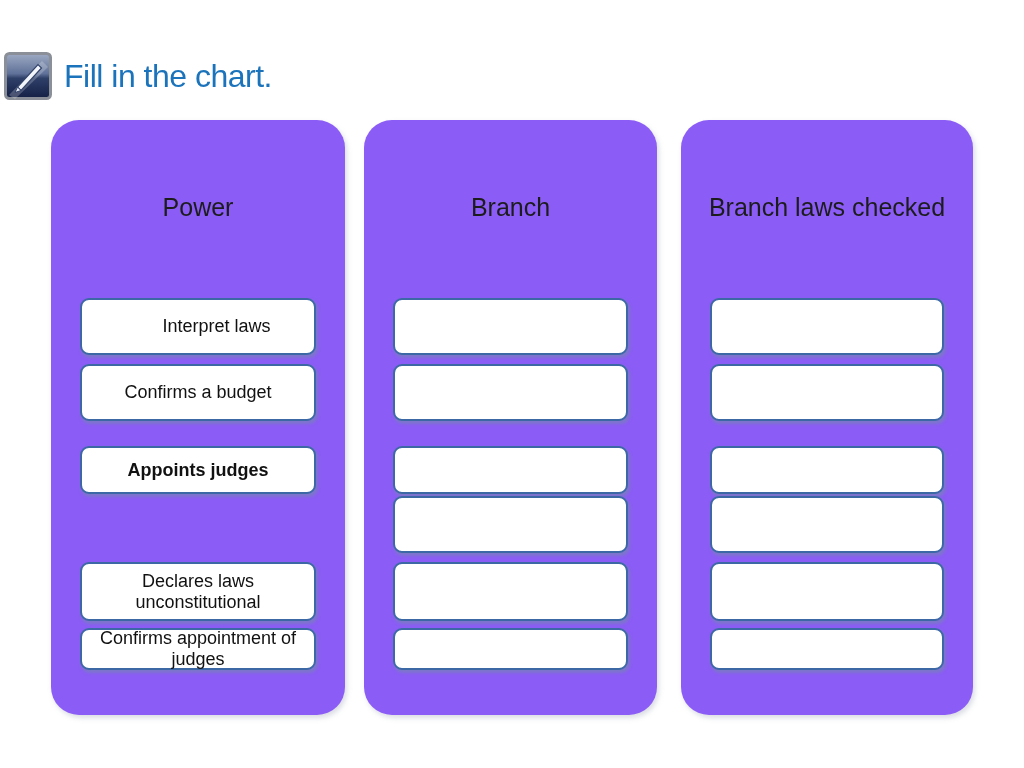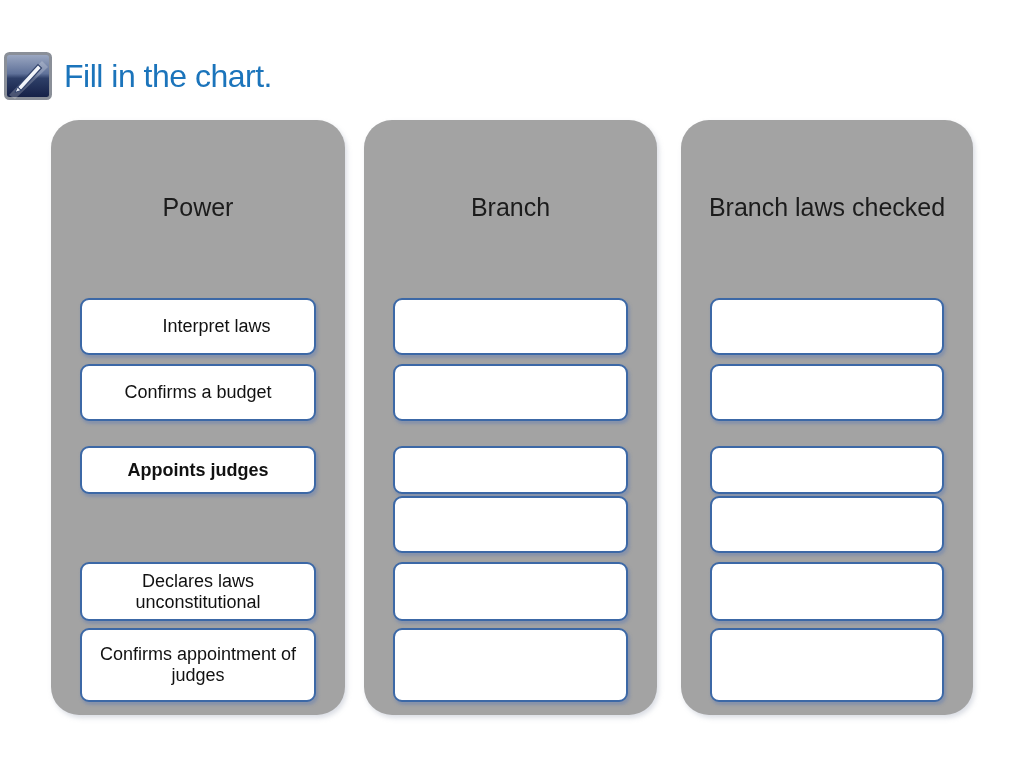--- a/index.html
+++ b/index.html
@@ -6,41 +6,41 @@
   #page{position:relative;width:1024px;height:768px;background:#ffffff;overflow:hidden;
         font-family:"Liberation Sans",sans-serif;}
 
   
   #title-row{position:absolute;left:4px;top:52px;height:48px;display:flex;align-items:center;}
   #pencil-icon{width:48px;height:48px;display:block;}
   #slide-title{margin-left:12px;font-size:32px;letter-spacing:-0.5px;color:#1B74BB;
                line-height:48px;white-space:nowrap;}
 
   
-  .panel{position:absolute;top:120px;height:595px;background:#a3a3a3;border-radius:28px;
+  .panel{position:absolute;top:120px;height:595px;background:#8b5cf6;border-radius:28px;
          box-shadow:2px 3px 5px rgba(150,158,178,0.35);}
   #panel-power{left:51px;width:294px;}
   #panel-branch{left:364px;width:293px;}
   #panel-checked{left:681px;width:292px;}
 
   .panel-header{position:absolute;top:72px;left:0;right:0;text-align:center;
                 font-size:25px;color:#1c1c1c;line-height:30px;white-space:nowrap;}
 
   
   .slot{position:absolute;left:29px;right:29px;background:#ffffff;
         border:2.5px solid #3C68A6;border-radius:9px;box-sizing:border-box;
         box-shadow:1.5px 2.5px 3px rgba(115,135,175,0.6);
         display:flex;align-items:center;justify-content:center;text-align:center;
         font-size:18px;line-height:1.14;color:#111111;padding:2px 4px;}
   .r0{top:178px;height:57px;padding-left:41px;}
   .r1{top:244px;height:57px;}
   .r2{top:326px;height:48px;font-weight:bold;}
   .r3{top:376px;height:57px;}
   .r4{top:442px;height:59px;}
-  .r5{top:508px;height:74px;}
+  .r5{top:508px;height:42px;}
 </style>
 </head>
 <body>
 
 <div id="page">
 
   <div id="title-row">
     <svg id="pencil-icon" viewBox="0 0 48 48" xmlns="http://www.w3.org/2000/svg">
       <defs>
         <linearGradient id="icon-bg" x1="0" y1="0" x2="0" y2="1">

